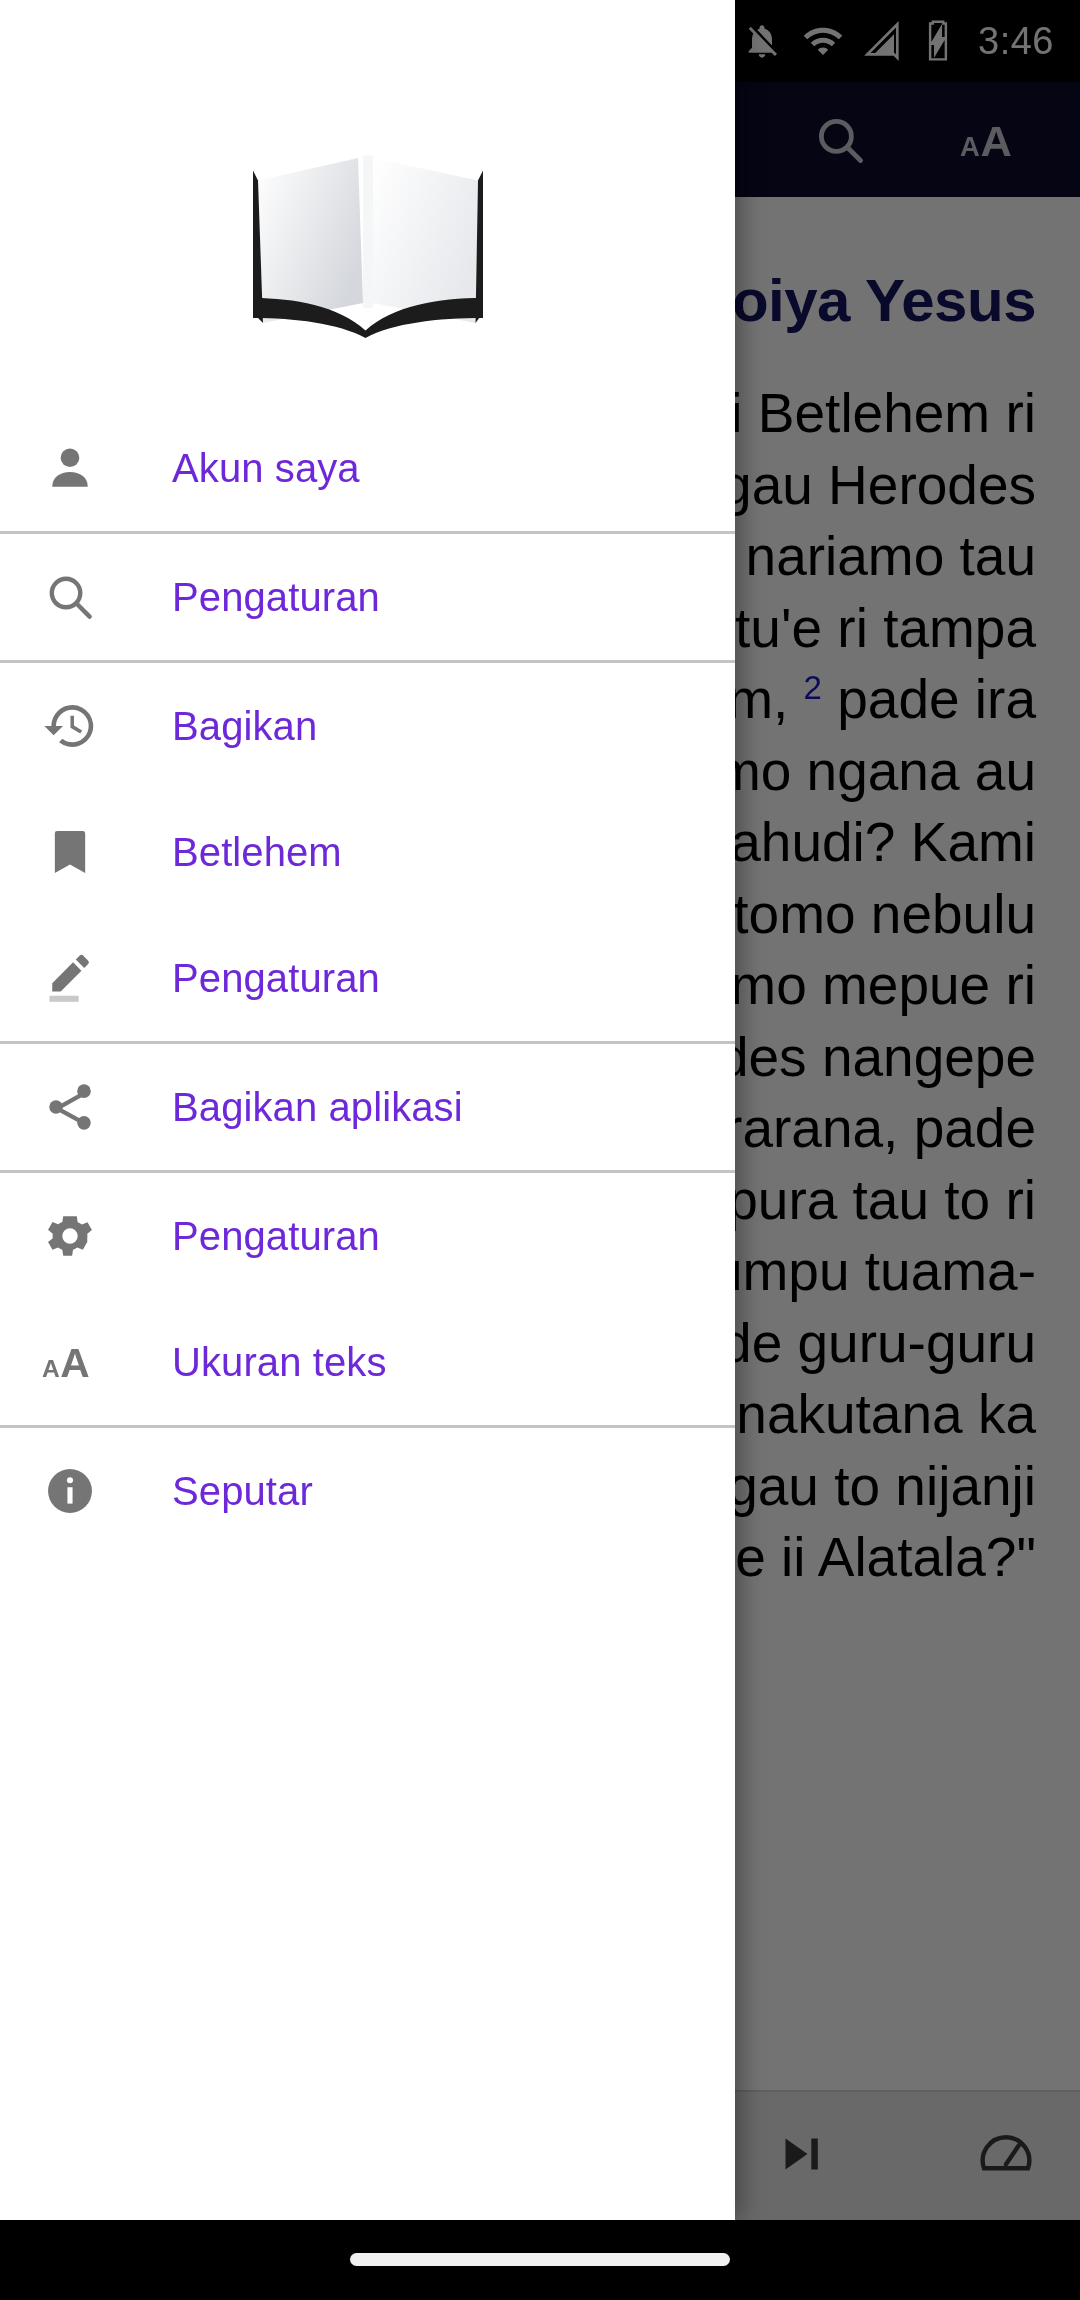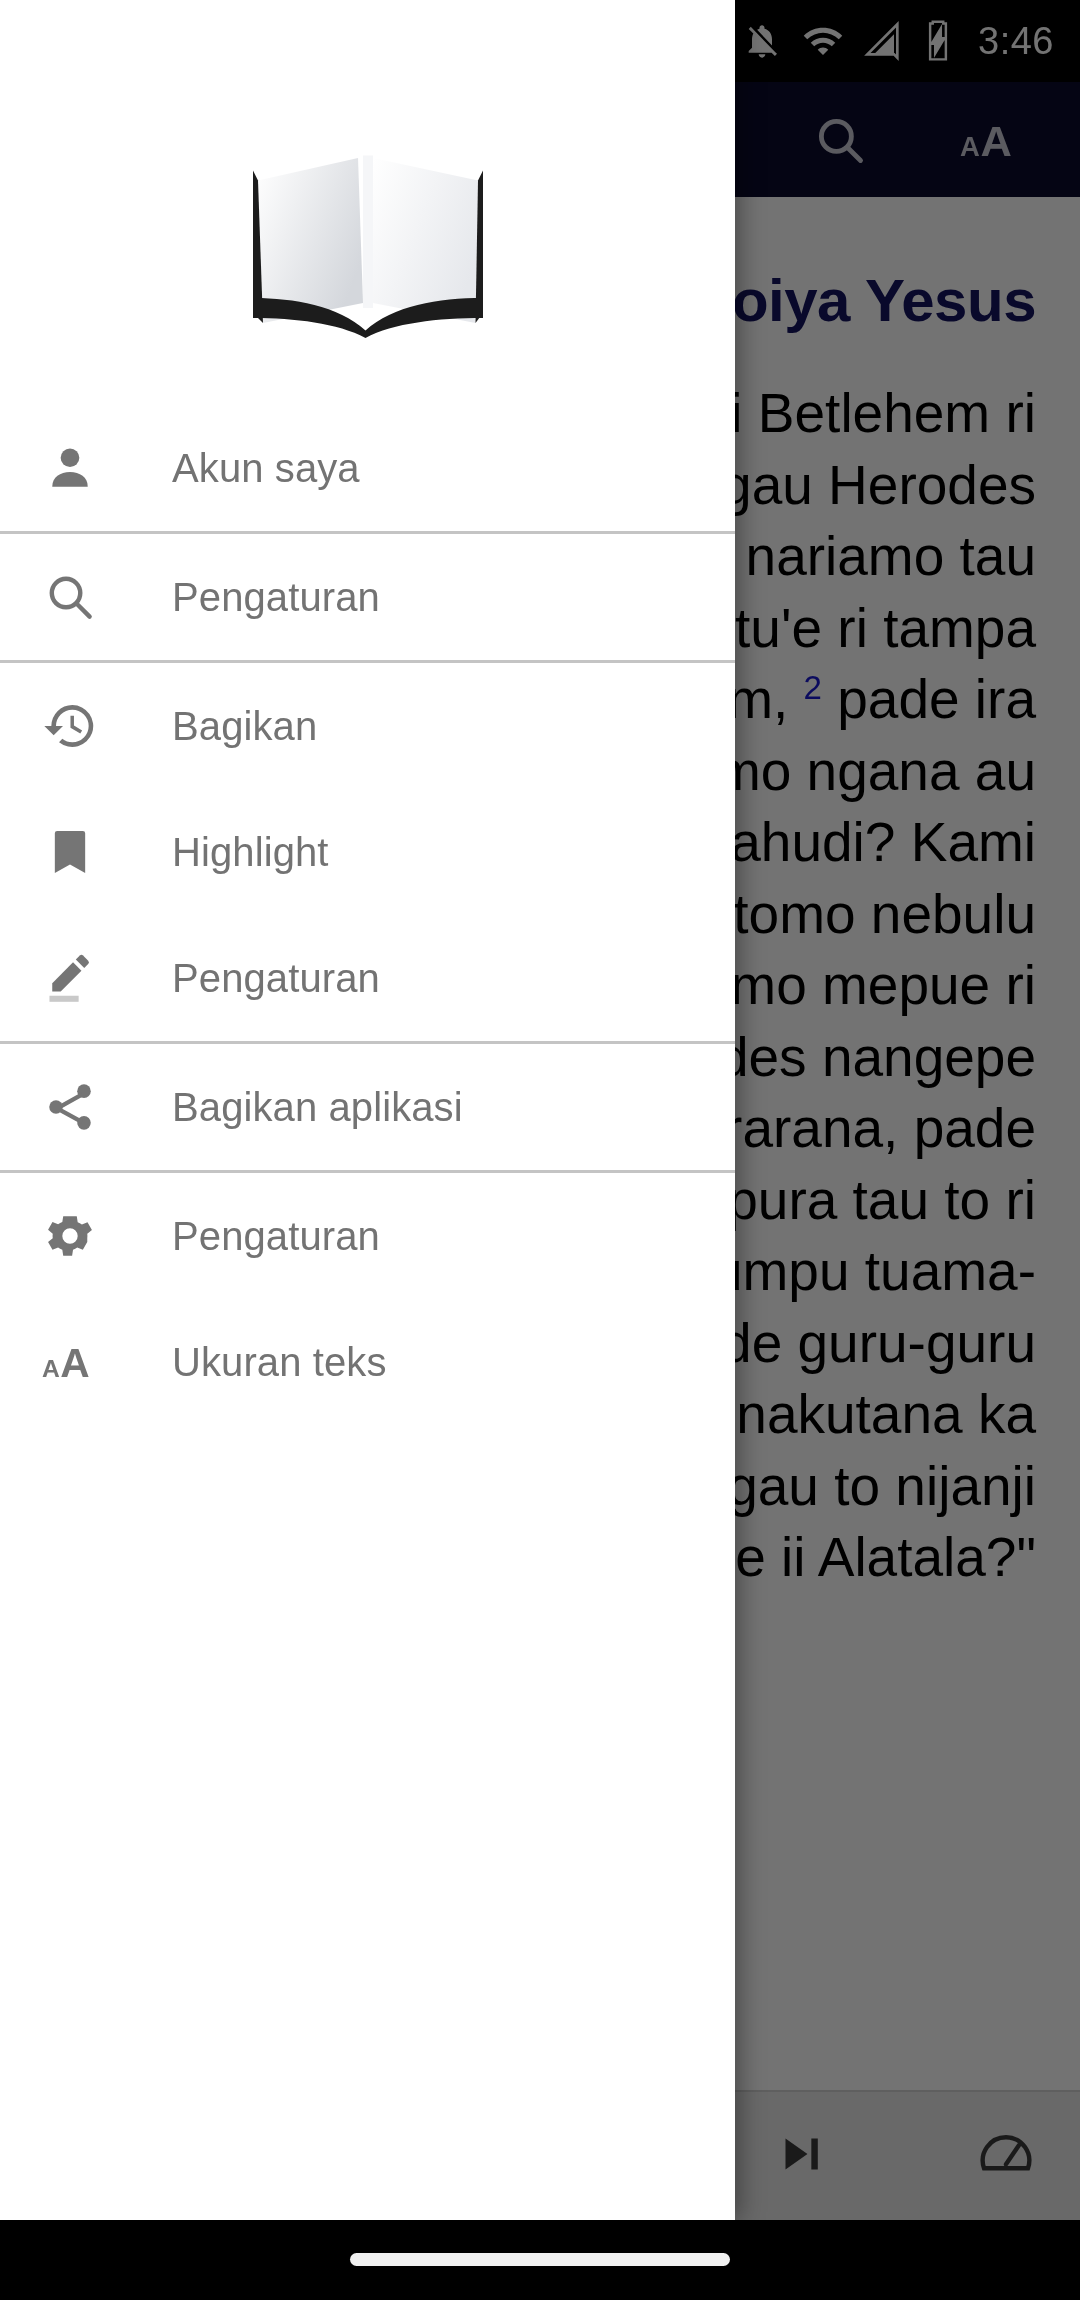--- a/index.html
+++ b/index.html
@@ -97,21 +97,21 @@
     display:flex; align-items:center;
     height:126px;
     padding-left:42px;
     background:#ffffff;
   }
   .mi-icon {
     width:92px; min-width:92px;
     display:flex; align-items:center; justify-content:flex-start;
   }
   .mi-label {
-    color:#737373; font-size:40px; letter-spacing:0.1px;
+    color:#6d28d9; font-size:40px; letter-spacing:0.1px;
     margin-left:38px;
   }
 
   
   #navbar {
     position:absolute; left:0; top:2220px; width:1080px; height:80px;
     background:#000000;
   }
   #nav-pill {
     position:absolute; left:50%; top:33px; transform:translateX(-50%);
@@ -253,21 +253,21 @@
           </svg>
         </span>
         <span class="mi-label">Bagikan</span>
       </div>
       <div class="mi">
         <span class="mi-icon">
           <svg width="56" height="56" viewBox="0 0 24 24" fill="#757575">
             <path d="M6.5 3h11a1 1 0 0 1 1 1v17l-6.5-3.6L5.5 21V4a1 1 0 0 1 1-1z"></path>
           </svg>
         </span>
-        <span class="mi-label">Highlight</span>
+        <span class="mi-label">Betlehem</span>
       </div>
       <div class="mi">
         <span class="mi-icon">
           <svg width="56" height="56" viewBox="0 0 24 24">
             <path d="M4.4 14.2l8.9-8.9 3.6 3.6-8.9 8.9H4.4z" fill="#757575"></path>
             <path d="M14.5 4.1l1.7-1.7a1 1 0 0 1 1.4 0l2.2 2.2a1 1 0 0 1 0 1.4l-1.7 1.7z" fill="#757575"></path>
             <rect x="3.2" y="19.6" width="12.5" height="2.6" fill="#c9c9c9"></rect>
           </svg>
         </span>
         <span class="mi-label">Pengaturan</span>
@@ -301,20 +301,32 @@
         <span class="mi-icon">
           <svg width="60" height="56" viewBox="0 0 28 24" fill="#757575">
             <text x="0" y="19" font-family="Liberation Sans, sans-serif" font-size="11.5" font-weight="bold">A</text>
             <text x="8.5" y="19" font-family="Liberation Sans, sans-serif" font-size="19" font-weight="bold">A</text>
           </svg>
         </span>
         <span class="mi-label">Ukuran teks</span>
       </div>
     </div>
 
+    <div class="group">
+      <div class="mi">
+        <span class="mi-icon">
+          <svg width="56" height="56" viewBox="0 0 24 24">
+            <circle cx="12" cy="12" r="9.4" fill="#757575"></circle>
+            <rect x="10.9" y="10.4" width="2.2" height="7" fill="#ffffff"></rect>
+            <circle cx="12" cy="7.4" r="1.3" fill="#ffffff"></circle>
+          </svg>
+        </span>
+        <span class="mi-label">Seputar</span>
+      </div>
+    </div>
 
   </div>
 
   <div id="navbar">
     <div id="nav-pill"></div>
   </div>
 
 </div>
 
 </body></html>

